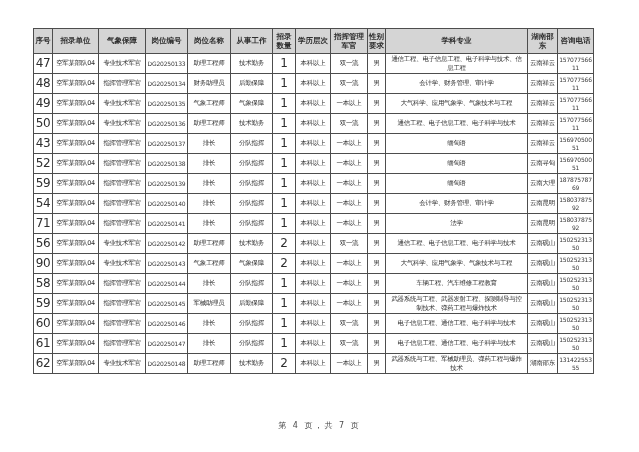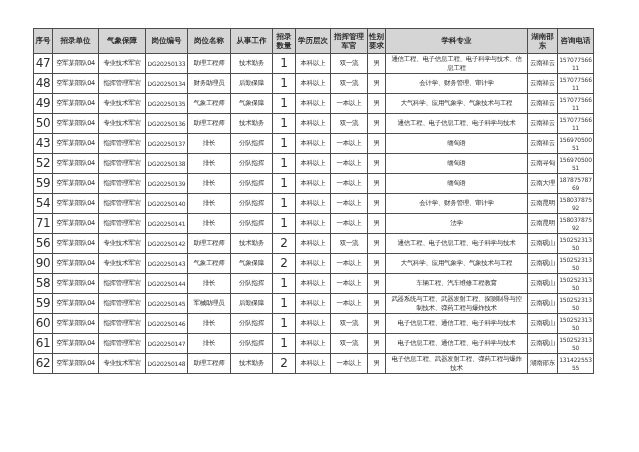--- a/index.html
+++ b/index.html
@@ -288,21 +288,22 @@
           <td class="cell-serial">62</td>
           <td class="cell-unit">空军某部队04</td>
           <td class="cell-category">专业技术军官</td>
           <td class="cell-code">DG20250148</td>
           <td class="cell-name">助理工程师</td>
           <td class="cell-work">技术勤务</td>
           <td class="cell-count">2</td>
           <td class="cell-education">本科以上</td>
           <td class="cell-school-level">一本以上</td>
           <td class="cell-gender">男</td>
-          <td class="cell-majors">电子信息工程、武器发射工程、弹药工程与爆炸技术</td>
+          <td class="cell-majors">武器系统与工程、军械助理员、弹药工程与爆炸技术</td>
           <td class="cell-location">湖南邵东</td>
           <td class="cell-phone">13142255355</td>
         </tr>
       </tbody>
   </table>
 
+  <div class="footer">第 4 页，共 7 页</div>
 
 </div>
 
 </body></html>

